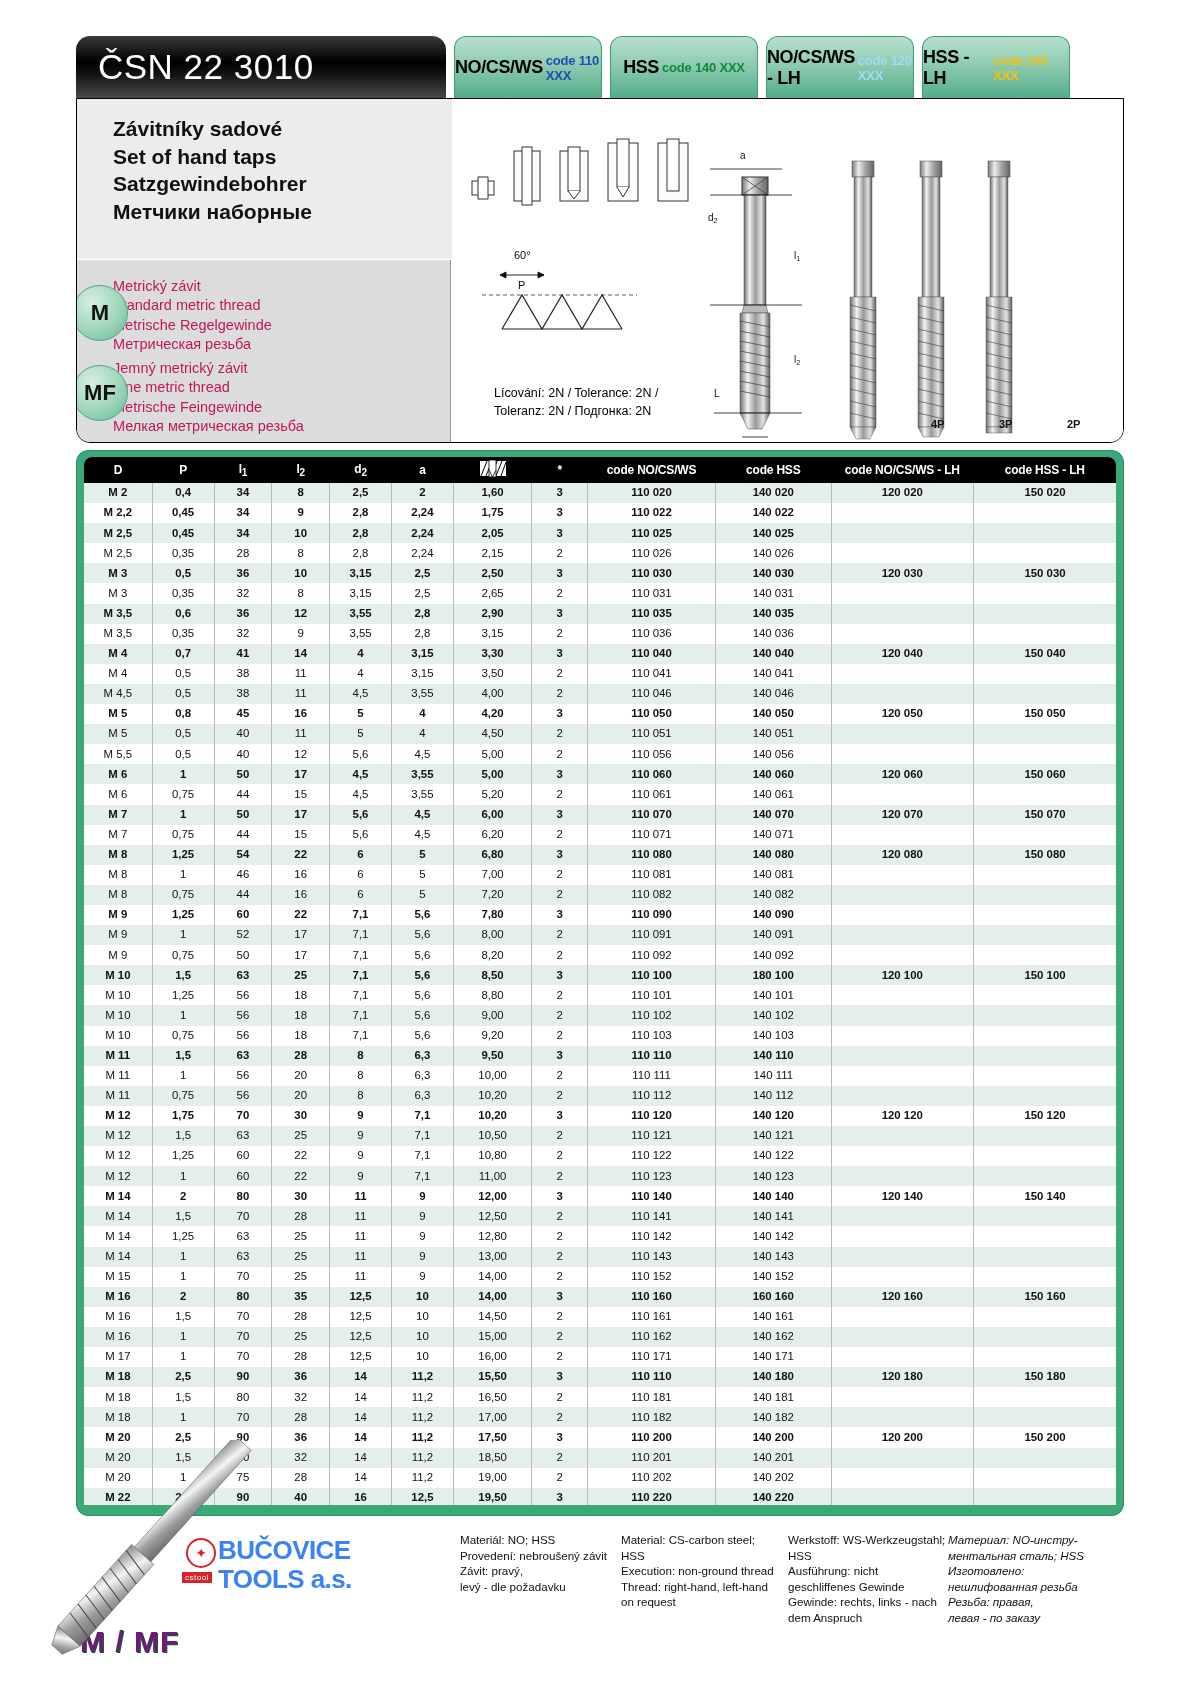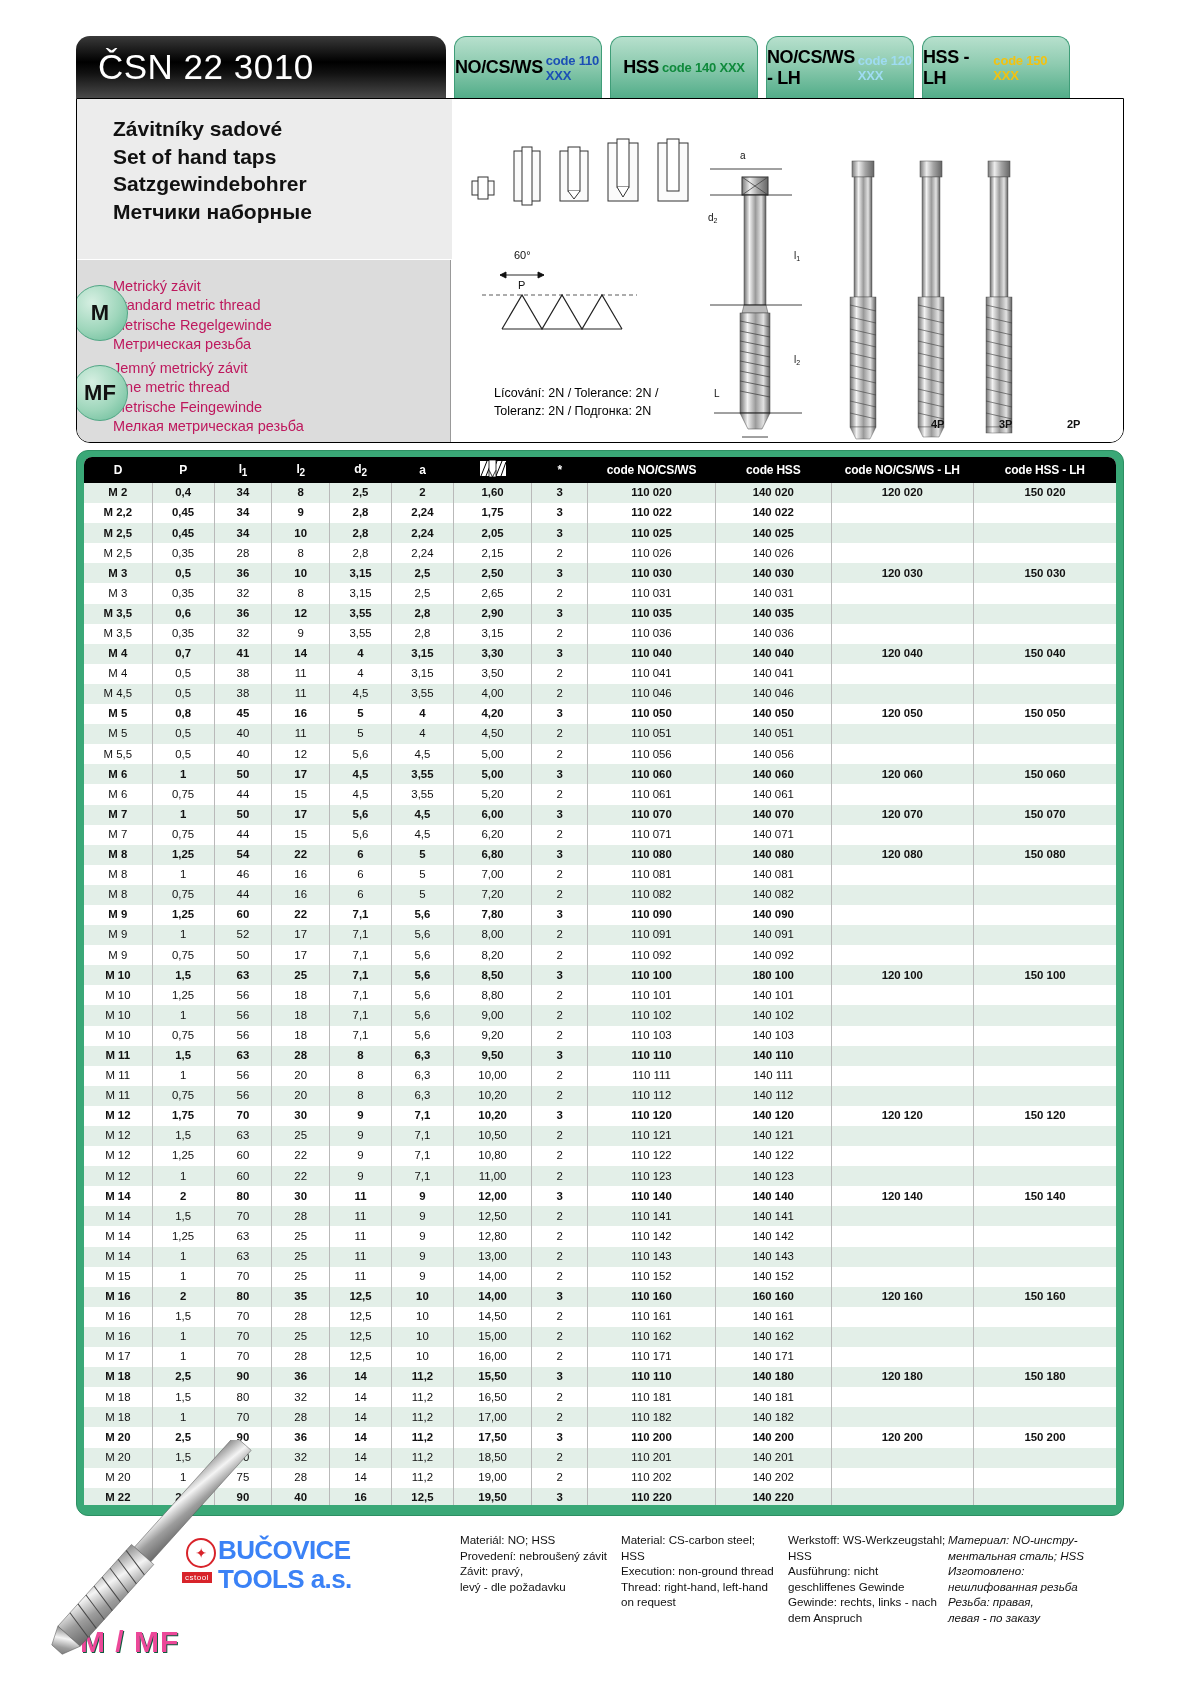--- a/index.html
+++ b/index.html
@@ -149,21 +149,21 @@
   }
   .note-col { position: absolute; top: 4px; font-size: 11.6px; color: #111; line-height: 1.34; }
   .note-col.n1 { left: 384px; width: 160px; }
   .note-col.n2 { left: 545px; width: 160px; }
   .note-col.n3 { left: 712px; width: 165px; }
   .note-col.n4 { left: 872px; width: 180px; font-style: italic; }
 
   .mmf-label {
     position: absolute; left: 80px; top: 1625px;
     font-size: 30px; font-weight: bold;
-    color: #ec4899;
+    color: #701a75;
     letter-spacing: 1px;
     text-shadow: 1px 1px 0 #0c5c3d;
   }
 
   
   .deco-tap { position: absolute; left: 0px; top: 1440px; width: 260px; height: 260px; pointer-events: none; }
 </style>
 </head>
 <body>
 

